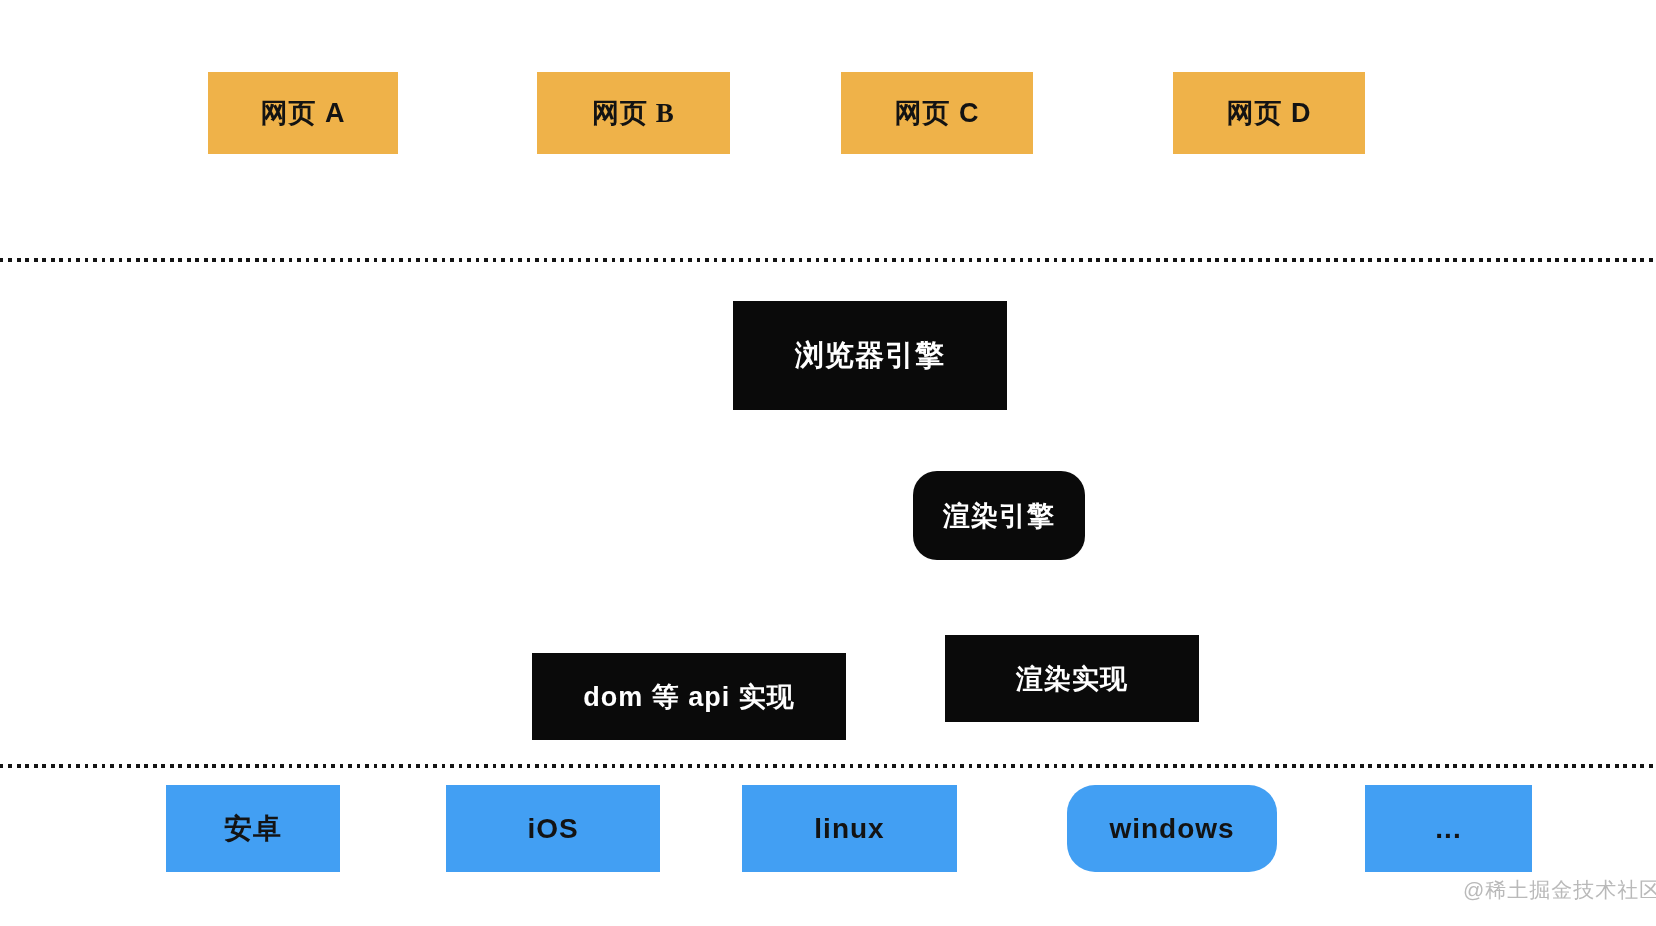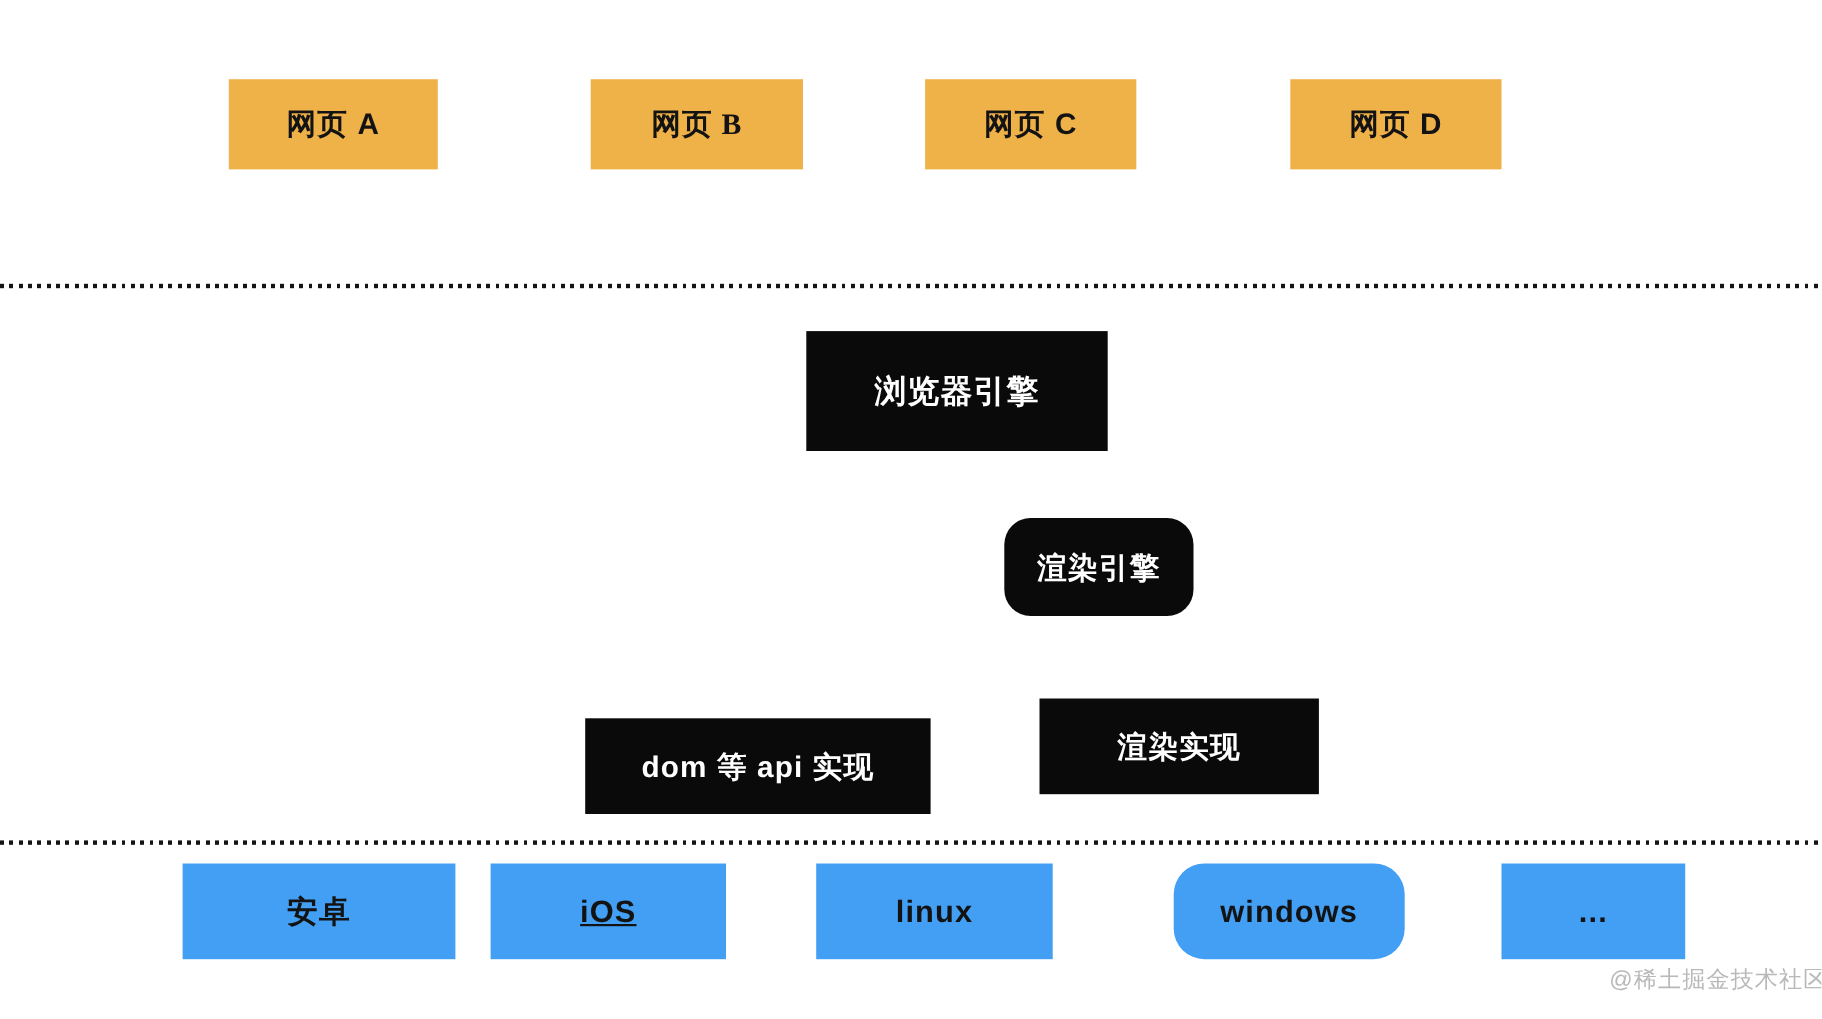--- a/index.html
+++ b/index.html
@@ -84,22 +84,22 @@
   #js-engine      { left: 642px; top: 471px; width: 171px; height: 89px; }
   #render-engine  { left: 913px; top: 471px; width: 172px; height: 89px; border-radius: 24px; }
   #dom-impl       { left: 532px; top: 635px; width: 314px; height: 87px; margin-top: 18px; }
   #render-impl    { left: 945px; top: 635px; width: 254px; height: 87px; }
 
   
   #divider-top    { top: 258px; }
   #divider-bottom { top: 764px; }
 
   
-  #pf-android { left: 166px;  width: 248px; }
-  #pf-ios     { left: 446px;  width: 214px; text-decoration: underline; }
+  #pf-android { left: 166px;  width: 174px; }
+  #pf-ios     { left: 446px;  width: 214px; }
   #pf-linux   { left: 742px;  width: 215px; }
   #pf-windows { left: 1067px; width: 210px; border-radius: 28px; }
   #pf-more    { left: 1365px; width: 167px; }
 </style>
 </head>
 <body>
 
 <div class="stage">
 
   <div id="wp-a" class="box webpage">网页 A</div>

